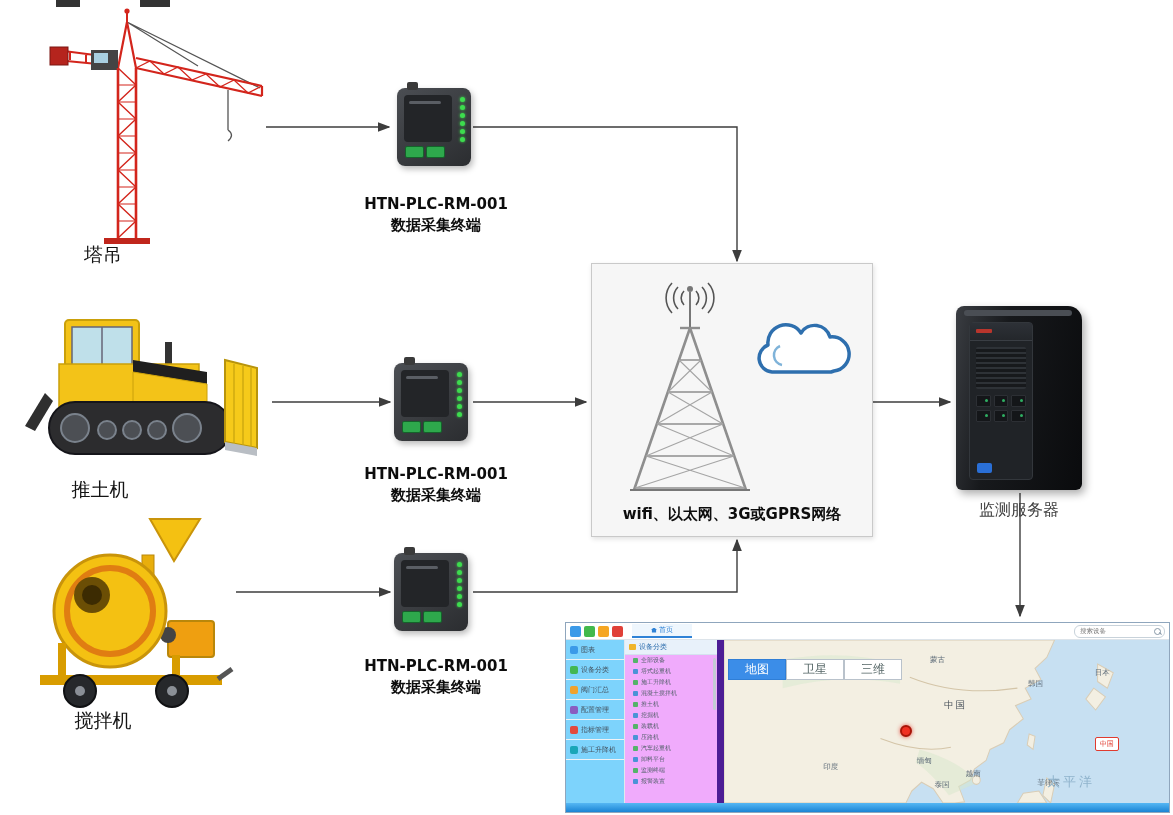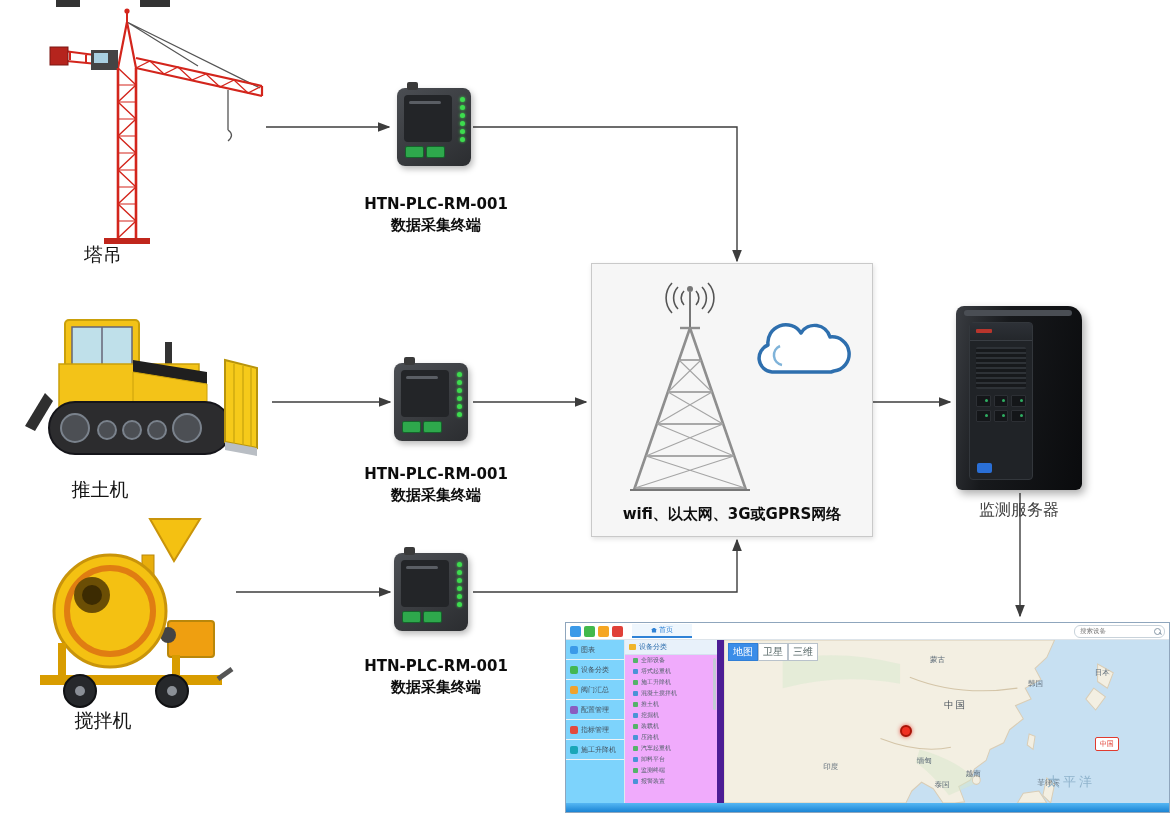--- a/index.html
+++ b/index.html
@@ -94,21 +94,21 @@
                font-size:7px; color:#2f6fae; border-bottom:1px solid #d4e2ef; }
   .th-icon { width:7px; height:6px; background:#f0b429; border-radius:1px; }
   .tree-item { height:11px; display:flex; align-items:center; gap:3px; padding:0 4px 0 8px; font-size:6px; color:#55616d; }
   .ti { width:5px; height:5px; border-radius:1px; flex:0 0 auto; }
   .ti.g { background:#54b36a; } .ti.b { background:#4a93d6; }
   .tree-scroll { position:absolute; right:1px; top:18px; width:3px; height:52px; background:#c3ccd4; border-radius:2px; }
 
   .app-map { flex:1; position:relative; background:#c7e0f2; overflow:hidden; }
   .app-map svg { position:absolute; inset:0; width:100%; height:100%; }
   .map-controls { position:absolute; top:3px; left:4px; display:flex; }
-  .map-controls span { font-size:10px; padding:1px 4px; background:#fff; border:1px solid #b9c2cb; color:#566; cursor:pointer; }
+  .map-controls span { font-size:12px; padding:1px 16px; background:#fff; border:1px solid #b9c2cb; color:#566; cursor:pointer;margin-top:16px; }
   .map-controls span.active { background:#3b8de8; border-color:#2f7ed6; color:#fff; }
   .map-label { position:absolute; font-size:7.5px; color:#5d6b78; transform:translate(-50%,-50%); white-space:nowrap; }
   .map-label.big { font-size:9.5px; color:#49525b; letter-spacing:2px; }
   .ocean-label { position:absolute; font-size:13px; color:#8fb3cc; letter-spacing:3px; transform:translate(-50%,-50%); }
   .map-marker { position:absolute; width:8px; height:8px; border-radius:50%; background:#f03022;
                 border:2px solid #a81508; box-shadow:0 0 4px rgba(224,43,32,.8); transform:translate(-50%,-50%); cursor:pointer; }
   .region-box { position:absolute; font-size:7px; color:#e03b2f; background:#fff; border:1px solid #e03b2f;
                 border-radius:2px; padding:1px 4px; transform:translate(-50%,-50%); cursor:pointer; }
   .app-footer { height:9px; background:linear-gradient(#55b7f4,#1b84d4); flex:0 0 auto; }
 </style>

